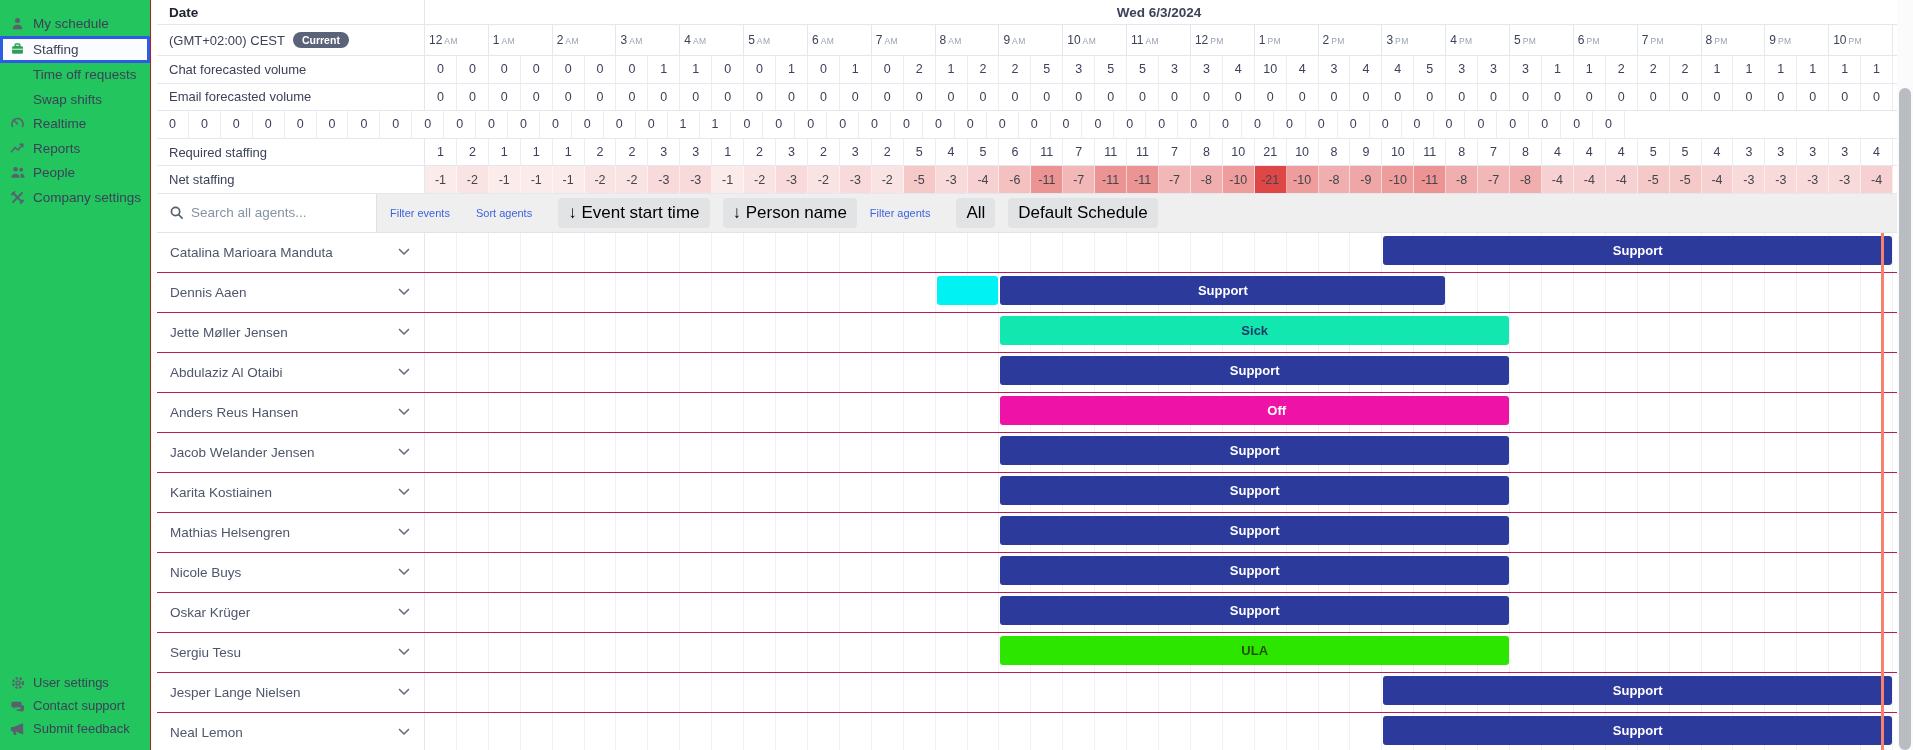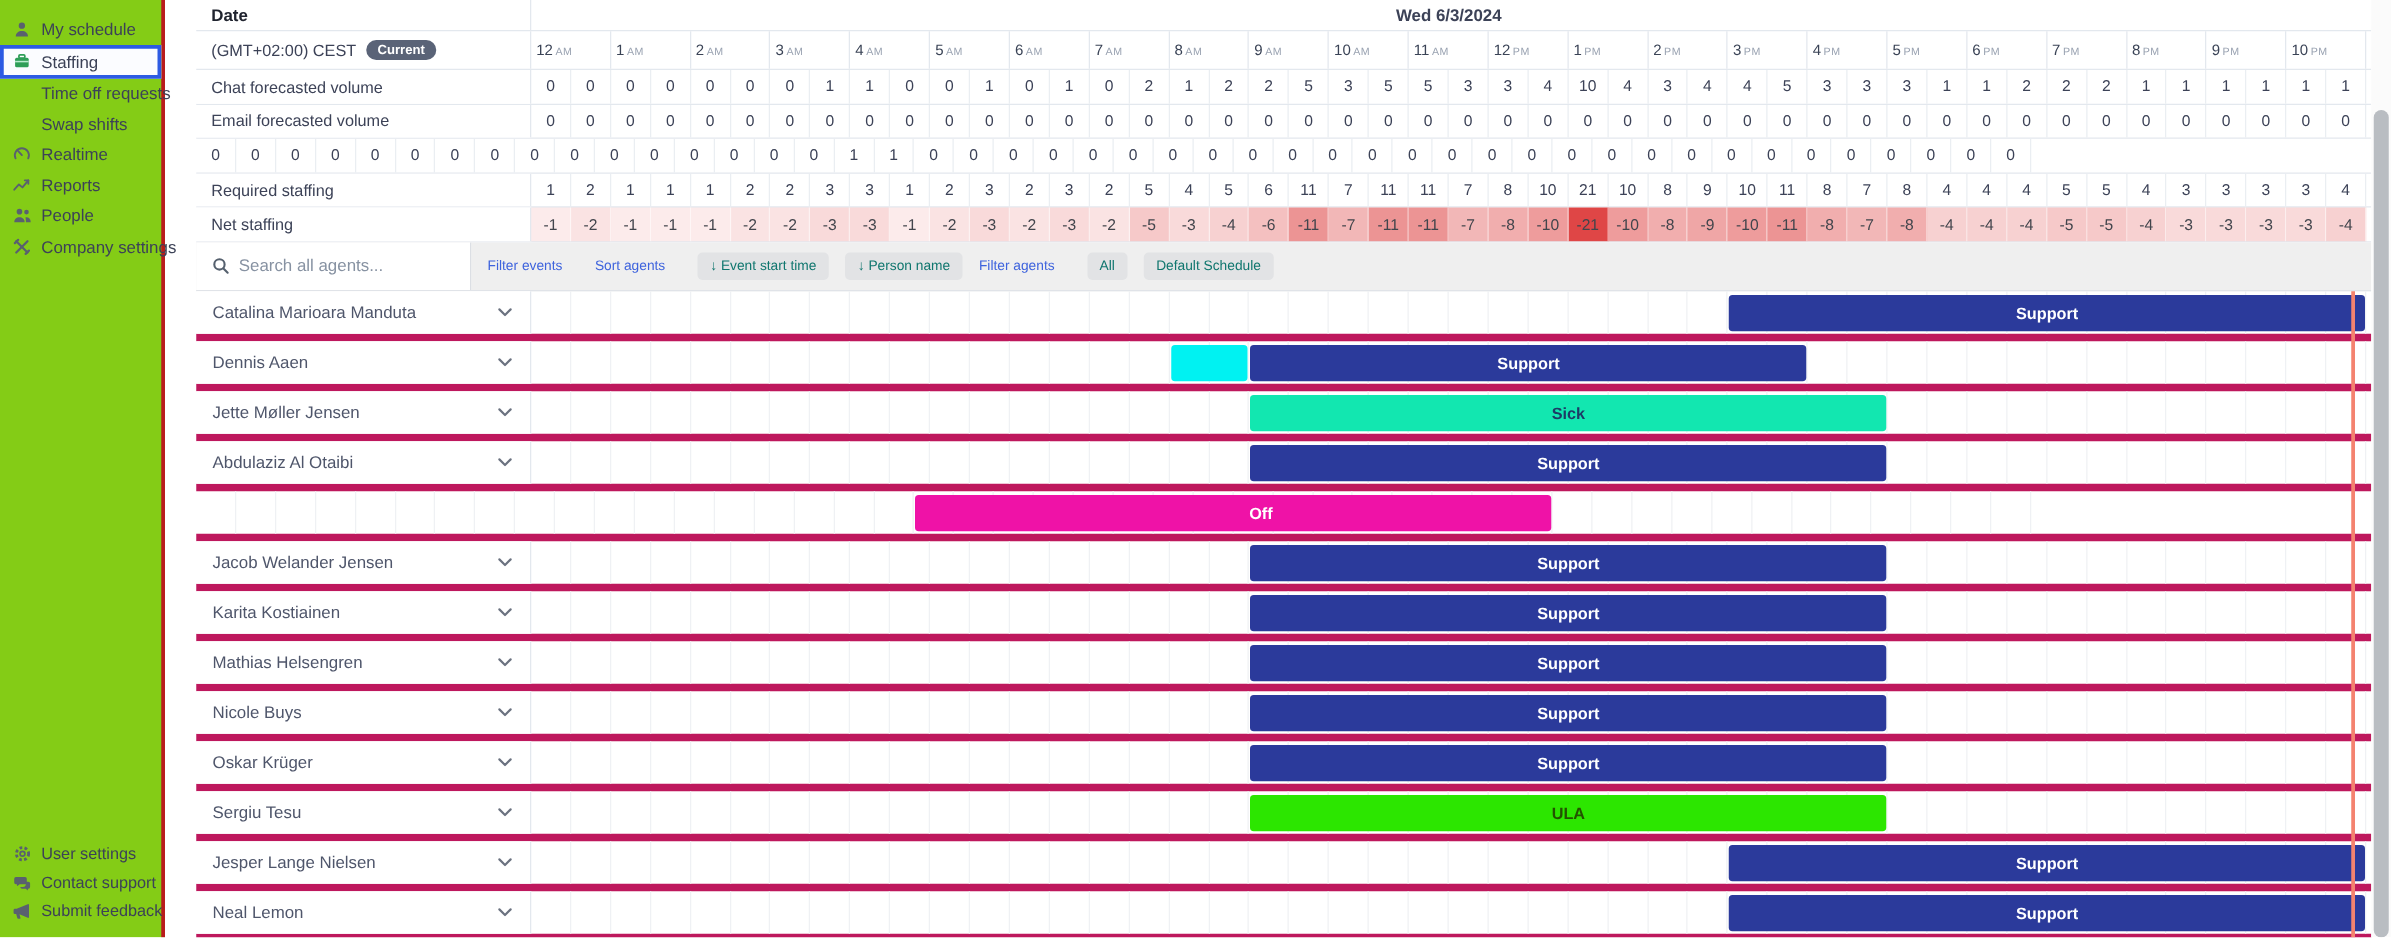--- a/index.html
+++ b/index.html
@@ -1,22 +1,22 @@
 <!DOCTYPE html>
 <html><head>
 <meta charset="utf-8">
 <style>
   *{box-sizing:border-box;margin:0;padding:0}
   html,body{width:1913px;height:750px;overflow:hidden;background:#fff;
     font-family:"Liberation Sans",sans-serif;-webkit-font-smoothing:antialiased}
   #app{position:relative;width:1913px;height:750px;background:#fff;overflow:hidden}
 
   
-  #sidebar{position:absolute;left:0;top:0;width:132px;height:750px;background:#84cc16;
-    border-right:3px solid #b91c1c;display:flex;flex-direction:column}
+  #sidebar{position:absolute;left:0;top:0;width:151px;height:750px;background:#22c55e;
+    border-right:1px solid #b91c1c;display:flex;flex-direction:column}
   .side-nav{display:flex;flex-direction:column;padding-top:11px}
   .side-item{display:flex;align-items:center;height:24.5px;padding-left:9px;
     font-size:13.5px;color:#3c4257;cursor:pointer;white-space:nowrap}
   .side-item .icon{width:17px;height:16px;display:inline-flex;align-items:center;justify-content:center;margin-right:7px;flex:0 0 17px}
   .side-item.selected{outline:3px solid #2d5be3;outline-offset:-3px;background:#fbfcff;font-weight:normal;height:27px}
   .side-footer{position:absolute;left:0;bottom:10px;width:100%;display:flex;flex-direction:column}
   .side-footer .side-item{height:23px;font-size:13px}
   svg{display:block}
 
   
@@ -49,26 +49,26 @@
 
   
   #filter-row{height:39px;display:flex;border-bottom:1px solid #e0e3e8;background:#efefef;width:1740px}
   #search-zone{width:220px;flex:0 0 220px;background:#fff;border-right:1px solid #dcdfe4;
     display:flex;align-items:center;padding-left:12px;gap:7px}
   #search-zone input{border:none;outline:none;font-size:13.5px;color:#3c4257;width:170px;background:transparent;
     font-family:"Liberation Sans",sans-serif}
   #search-zone input::placeholder{color:#8792a2}
   #filter-items{flex:1;display:flex;align-items:center;padding-left:13px}
   .flink{color:#3e63dd;font-size:11px;text-decoration:none;margin-right:26px;cursor:pointer}
-  .fpill{background:#e2e3e5;border:none;border-radius:4px;color:#0f766e;font-size:11px;
+  .fpill{background:#e2e3e5;border:none;border-radius:4px;color:#000000;font-size:17px;
     padding:5px 10px;margin-right:13px;cursor:pointer;font-family:"Liberation Sans",sans-serif}
 
   
   #agent-list{width:1740px}
-  .agent-row{height:40px;display:flex;border-bottom:6px solid #be185d}
+  .agent-row{height:40px;display:flex;border-bottom:1px solid #be185d}
   .agent-name-cell{width:268px;flex:0 0 268px;border-right:1px solid #e3e8ee;display:flex;
     align-items:center;justify-content:space-between;padding:0 14px 0 13px;cursor:pointer;background:#fff}
   .agent-name{font-size:13.5px;color:#4f566b}
   .chev{color:#6b7280;display:inline-flex}
   .agent-timeline{width:1468px;flex:0 0 1468px;position:relative;display:grid;grid-template-columns:repeat(46,1fr)}
   .tl-cell{border-right:1px solid #eff1f4}
   .bar{position:absolute;top:3.5px;height:29px;border-radius:3px;display:flex;align-items:center;
     justify-content:center;font-size:13px;font-weight:bold;cursor:pointer;z-index:5;overflow:hidden}
   .bar .bar-icon{position:absolute;left:7px;top:8px}
 
@@ -810,20 +810,28 @@
             <div class="tl-cell"></div>
             <div class="tl-cell"></div>
             <div class="tl-cell"></div>
             <div class="tl-cell"></div>
             <div class="bar" style="left: calc(39.1304% + 1px); width: calc(34.7826% - 2px); background: rgb(43, 58, 155); color: rgb(255, 255, 255);">
               <span class="bar-label">Support</span>
             </div>
           </div>
         </div>
         <div class="agent-row">
+          <div class="agent-name-cell">
+            <span class="agent-name">Anders Reus Hansen</span>
+            <span class="chev">
+              <svg width="12" height="8" viewBox="0 0 12 8" fill="none" stroke="#6b7280" stroke-width="1.7" stroke-linecap="round" stroke-linejoin="round">
+                <polyline points="1.5,1.5 6,6 10.5,1.5"></polyline>
+              </svg>
+            </span>
+          </div>
           <div class="agent-timeline">
             <div class="tl-cell"></div>
             <div class="tl-cell"></div>
             <div class="tl-cell"></div>
             <div class="tl-cell"></div>
             <div class="tl-cell"></div>
             <div class="tl-cell"></div>
             <div class="tl-cell"></div>
             <div class="tl-cell"></div>
             <div class="tl-cell"></div>

